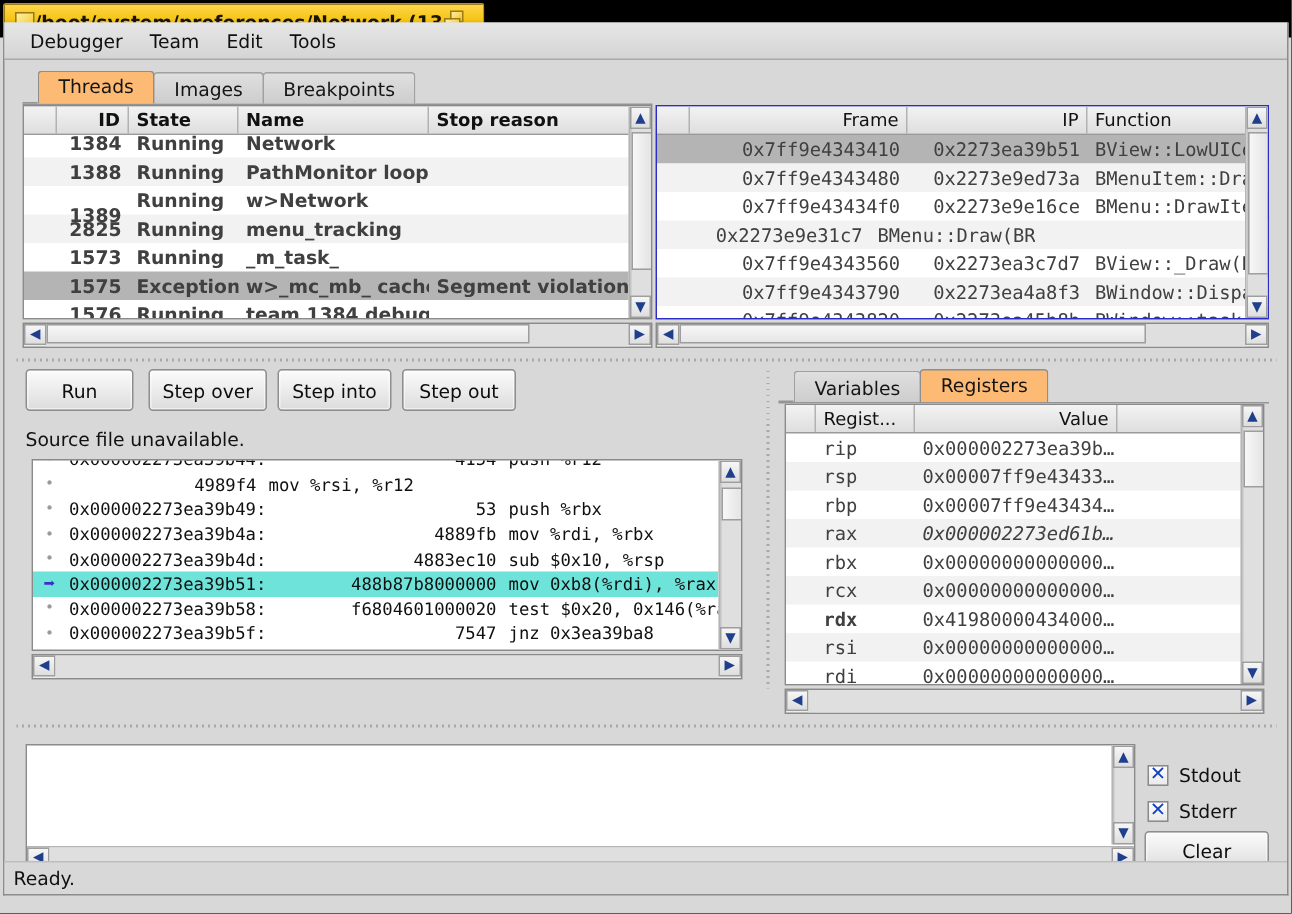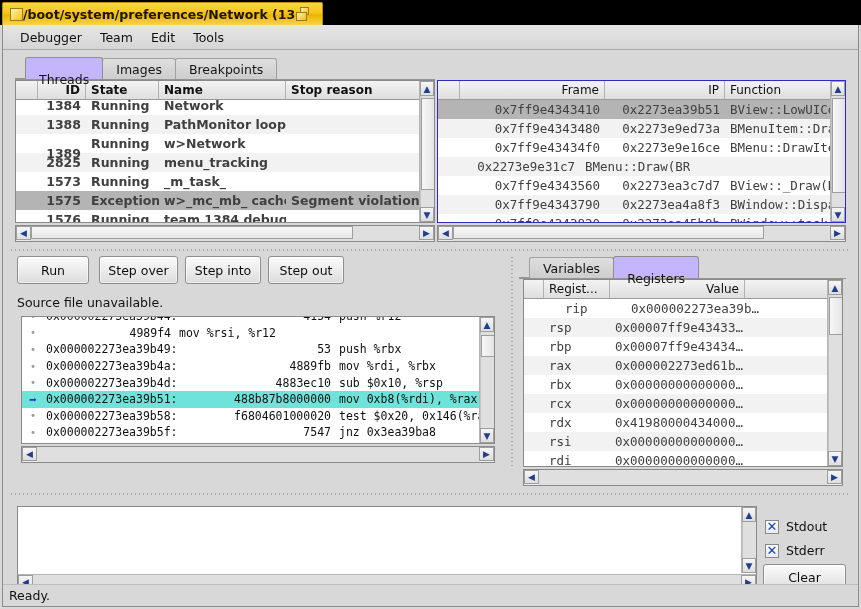--- a/index.html
+++ b/index.html
@@ -60,21 +60,21 @@
   }
   .tb-zoom .z2 {
     position: absolute; left: 0px; top: 5px;
     width: 11px; height: 9px;
     background: linear-gradient(135deg, #fff1b0, #f0c013);
     border: 1px solid #9c7a12;
   }
 
   
   .winbody {
-    position: absolute; left: 2px; top: 25px;
+    position: absolute; left: 2px; top: 15px;
     width: 857px; height: 582px;
     background: #d8d8d8;
     border: 1px solid #8c8c8c;
     border-top: none;
   }
 
   
   .menubar {
     position: absolute; left: 0; top: 0;
     width: 855px; height: 25px;
@@ -106,25 +106,25 @@
     line-height: 17px;
     border: 1px solid #a0a0a0;
     border-bottom: none;
     background: linear-gradient(to bottom, #dfdfdf, #cdcdcd);
     margin-right: -1px;
     border-radius: 3px 3px 0 0;
     cursor: default;
     white-space: nowrap;
   }
   .tab.active {
-    background: #c4b5fd;
+    background: #fdba74;
     border-color: #8e8e8e;
     position: relative;
     z-index: 2;
-    padding-top: 13px;
+    padding-top: 1px;
     height: 22px;
   }
   .tab-lead {
     width: 10px; height: 16px;
     border-bottom: 1px solid #949494;
   }
   .tab-fill { flex: 1; height: 1px; }
 
   
   .listbox {
@@ -598,51 +598,51 @@
     <div class="listbox" style="left:520px; top:254px; width:320px; height:188px;">
       <div class="lhead">
         <div class="hc" style="width:20px;"></div>
         <div class="hc" style="width:66px;">Regist...</div>
         <div class="hc num" style="width:135px;">Value</div>
         <div class="hc" style="width:83px; border-right:none;"></div>
       </div>
       <div class="rows">
         <div class="lrow">
           <div class="c" style="width:20px;"></div>
-          <div class="c mono" style="width:66px;margin-left:16px;">rip</div>
+          <div class="c mono" style="width:66px;">rip</div>
           <div class="c mono" style="width:200px;">0x000002273ea39b…</div>
         </div>
         <div class="lrow alt">
           <div class="c" style="width:20px;"></div>
           <div class="c mono" style="width:66px;">rsp</div>
           <div class="c mono" style="width:200px;">0x00007ff9e43433…</div>
         </div>
         <div class="lrow">
           <div class="c" style="width:20px;"></div>
           <div class="c mono" style="width:66px;">rbp</div>
           <div class="c mono" style="width:200px;">0x00007ff9e43434…</div>
         </div>
         <div class="lrow alt">
           <div class="c" style="width:20px;"></div>
           <div class="c mono" style="width:66px;">rax</div>
-          <div class="c mono" style="width:200px;">0x000002273ed61b…</div>
+          <div class="c mono" style="width:200px;font-style:italic;">0x000002273ed61b…</div>
         </div>
         <div class="lrow">
           <div class="c" style="width:20px;"></div>
           <div class="c mono" style="width:66px;">rbx</div>
           <div class="c mono" style="width:200px;">0x00000000000000…</div>
         </div>
         <div class="lrow alt">
           <div class="c" style="width:20px;"></div>
           <div class="c mono" style="width:66px;">rcx</div>
           <div class="c mono" style="width:200px;">0x00000000000000…</div>
         </div>
         <div class="lrow">
           <div class="c" style="width:20px;"></div>
-          <div class="c mono" style="width:66px;">rdx</div>
+          <div class="c mono" style="width:66px;font-weight:bold;">rdx</div>
           <div class="c mono" style="width:200px;">0x41980000434000…</div>
         </div>
         <div class="lrow alt">
           <div class="c" style="width:20px;"></div>
           <div class="c mono" style="width:66px;">rsi</div>
           <div class="c mono" style="width:200px;">0x00000000000000…</div>
         </div>
         <div class="lrow">
           <div class="c" style="width:20px;"></div>
           <div class="c mono" style="width:66px;">rdi</div>

